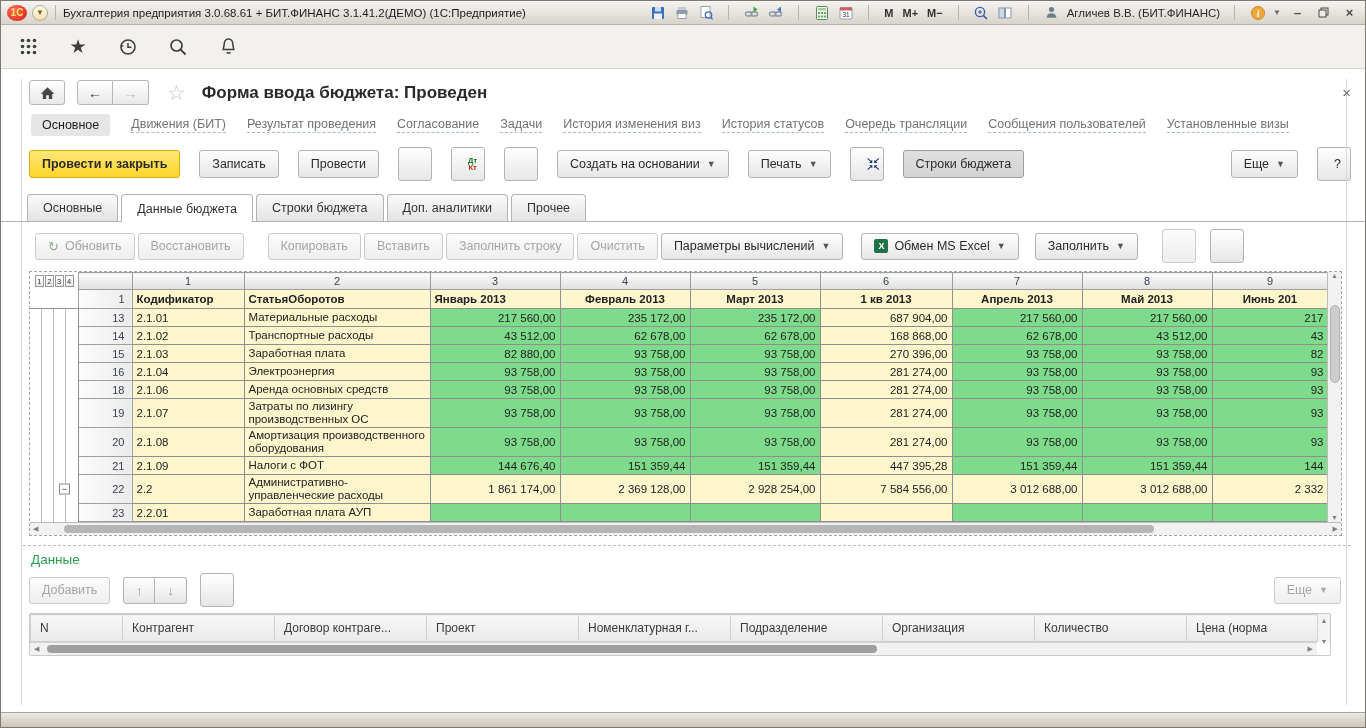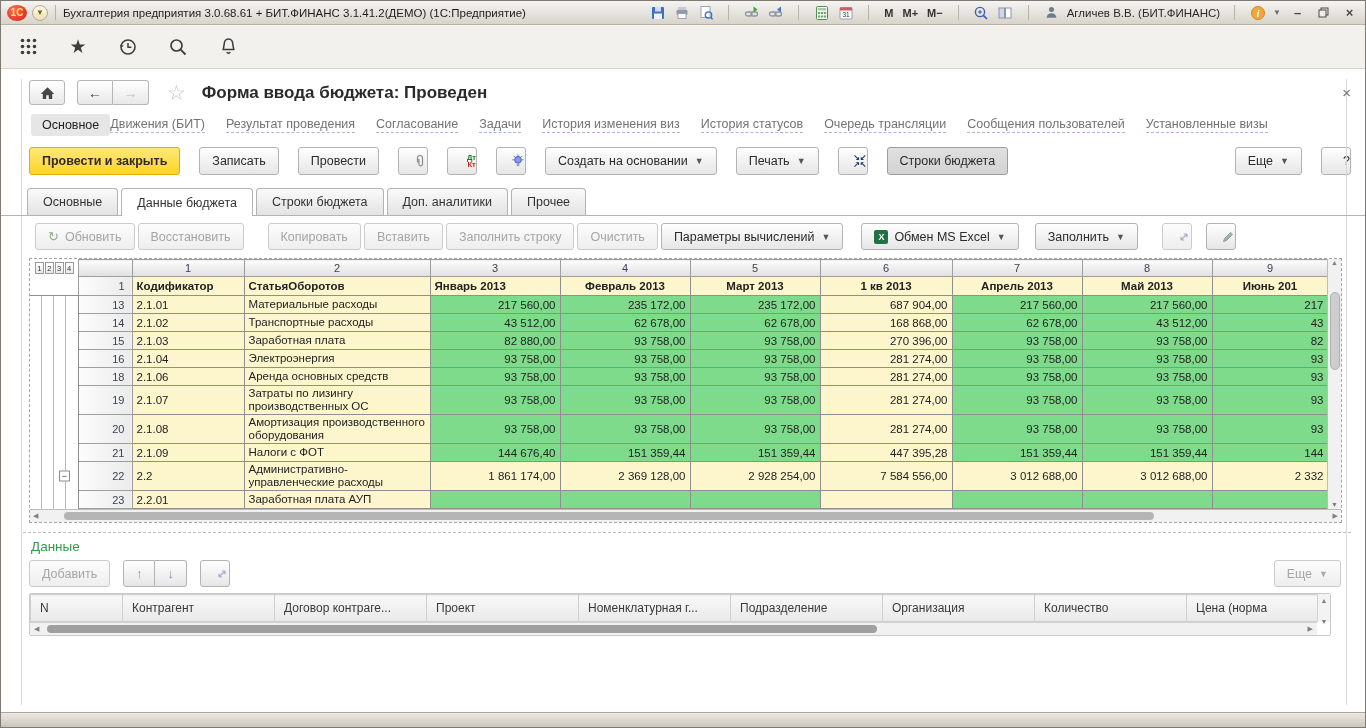--- a/index.html
+++ b/index.html
@@ -32,30 +32,30 @@
   .page-head{display:flex;align-items:center;gap:8px;padding:11px 0 0 28px}
   .navbtn{height:25px;border:1px solid #b6b6b6;border-radius:3px;background:linear-gradient(#fff,#e8e8e8);display:flex;align-items:center;justify-content:center;color:#3c3c3c;font-size:14px}
   .home{width:36px}
   .bf{display:flex;margin-left:4px}
   .bf .navbtn{width:36px;border-radius:0}
   .bf .navbtn:first-child{border-radius:3px 0 0 3px}
   .bf .navbtn:last-child{border-radius:0 3px 3px 0;border-left:none;color:#b8b8b8}
   .fav-star{color:#c6c6c6;font-size:21px;margin:0 8px 0 10px}
   .ftitle{font-size:17px;font-weight:bold;color:#2a2a2a}
 
-  .navrow{display:flex;align-items:center;margin:9px 0 0 30px;font-size:12.5px;white-space:nowrap}
+  .navrow{display:flex;align-items:center;gap:21px;margin:9px 0 0 30px;font-size:12.5px;white-space:nowrap}
   .nav-active{background:#e6e6e6;border-radius:3px;padding:4px 11px;color:#222}
   #nav-links{display:flex;gap:21px}
   .navlink{color:#737373;border-bottom:1px dashed #a3b8dd;padding-bottom:1px;cursor:pointer}
 
   
   .cmdbar{display:flex;align-items:center;gap:19px;margin:11px 14px 0 28px}
   .btn{height:28px;border:1px solid #b3b3b3;border-radius:3px;background:linear-gradient(#fefefe,#e6e6e6);padding:0 12px;font-size:12.5px;color:#2b2b2b;display:inline-flex;align-items:center;gap:6px;white-space:nowrap}
   .btn.primary{background:linear-gradient(#ffe877,#ffd42a);border-color:#dcae06;font-weight:bold}
-  .btn.iconb{width:30px;padding:0;justify-content:flex-end}
+  .btn.iconb{width:30px;padding:16px;justify-content:flex-start}
   .btn.pressed{background:linear-gradient(#e0e0e0,#d3d3d3);border-color:#9d9d9d}
   .btn.disabled{color:#a5a5a5;border-color:#cbcbcb;background:linear-gradient(#fcfcfc,#eeeeee)}
   .caret{font-size:9px;color:#555;margin-left:1px}
   .btn.disabled .caret{color:#ababab}
   .spring{flex:1}
   .dtkt i{display:block;font-style:normal;font-weight:bold;font-size:7.5px;line-height:7.5px}
   .dtkt i:first-child{color:#1d7c2a}
   .dtkt i:last-child{color:#c32b19}
   .collapse-ic{font-size:8px;line-height:7px;font-weight:bold;color:#1c3367;text-align:center}
 

